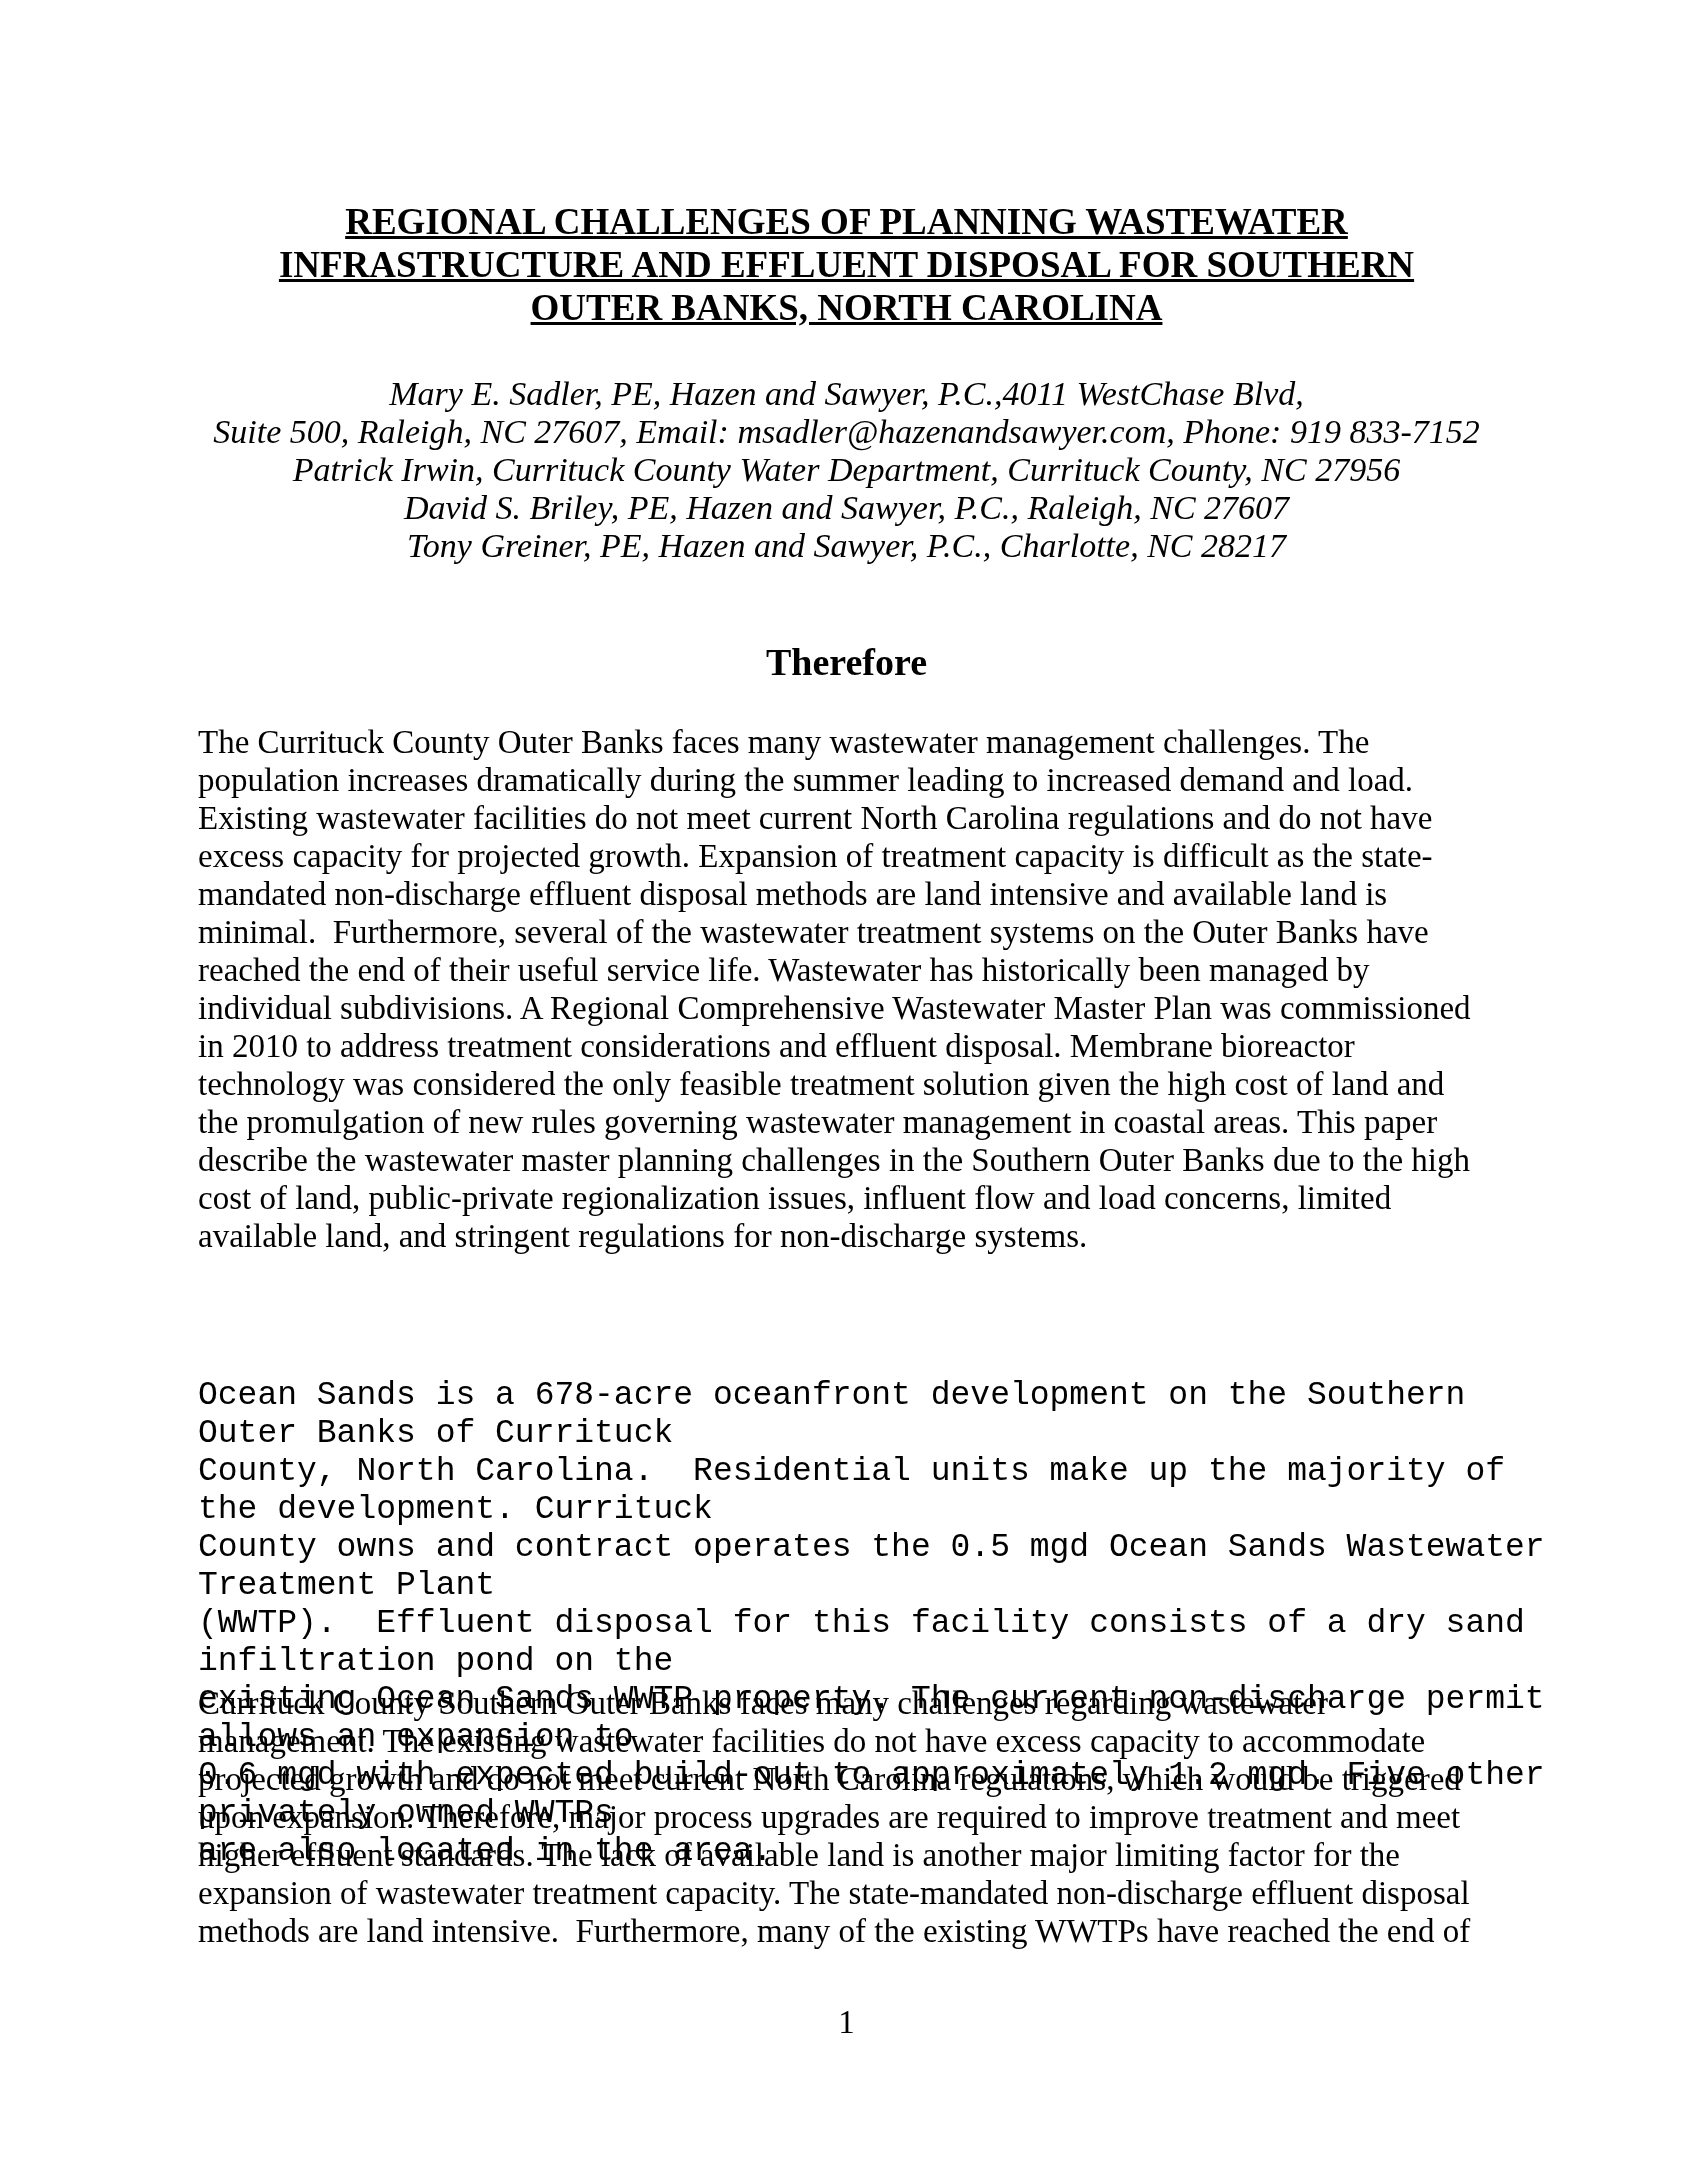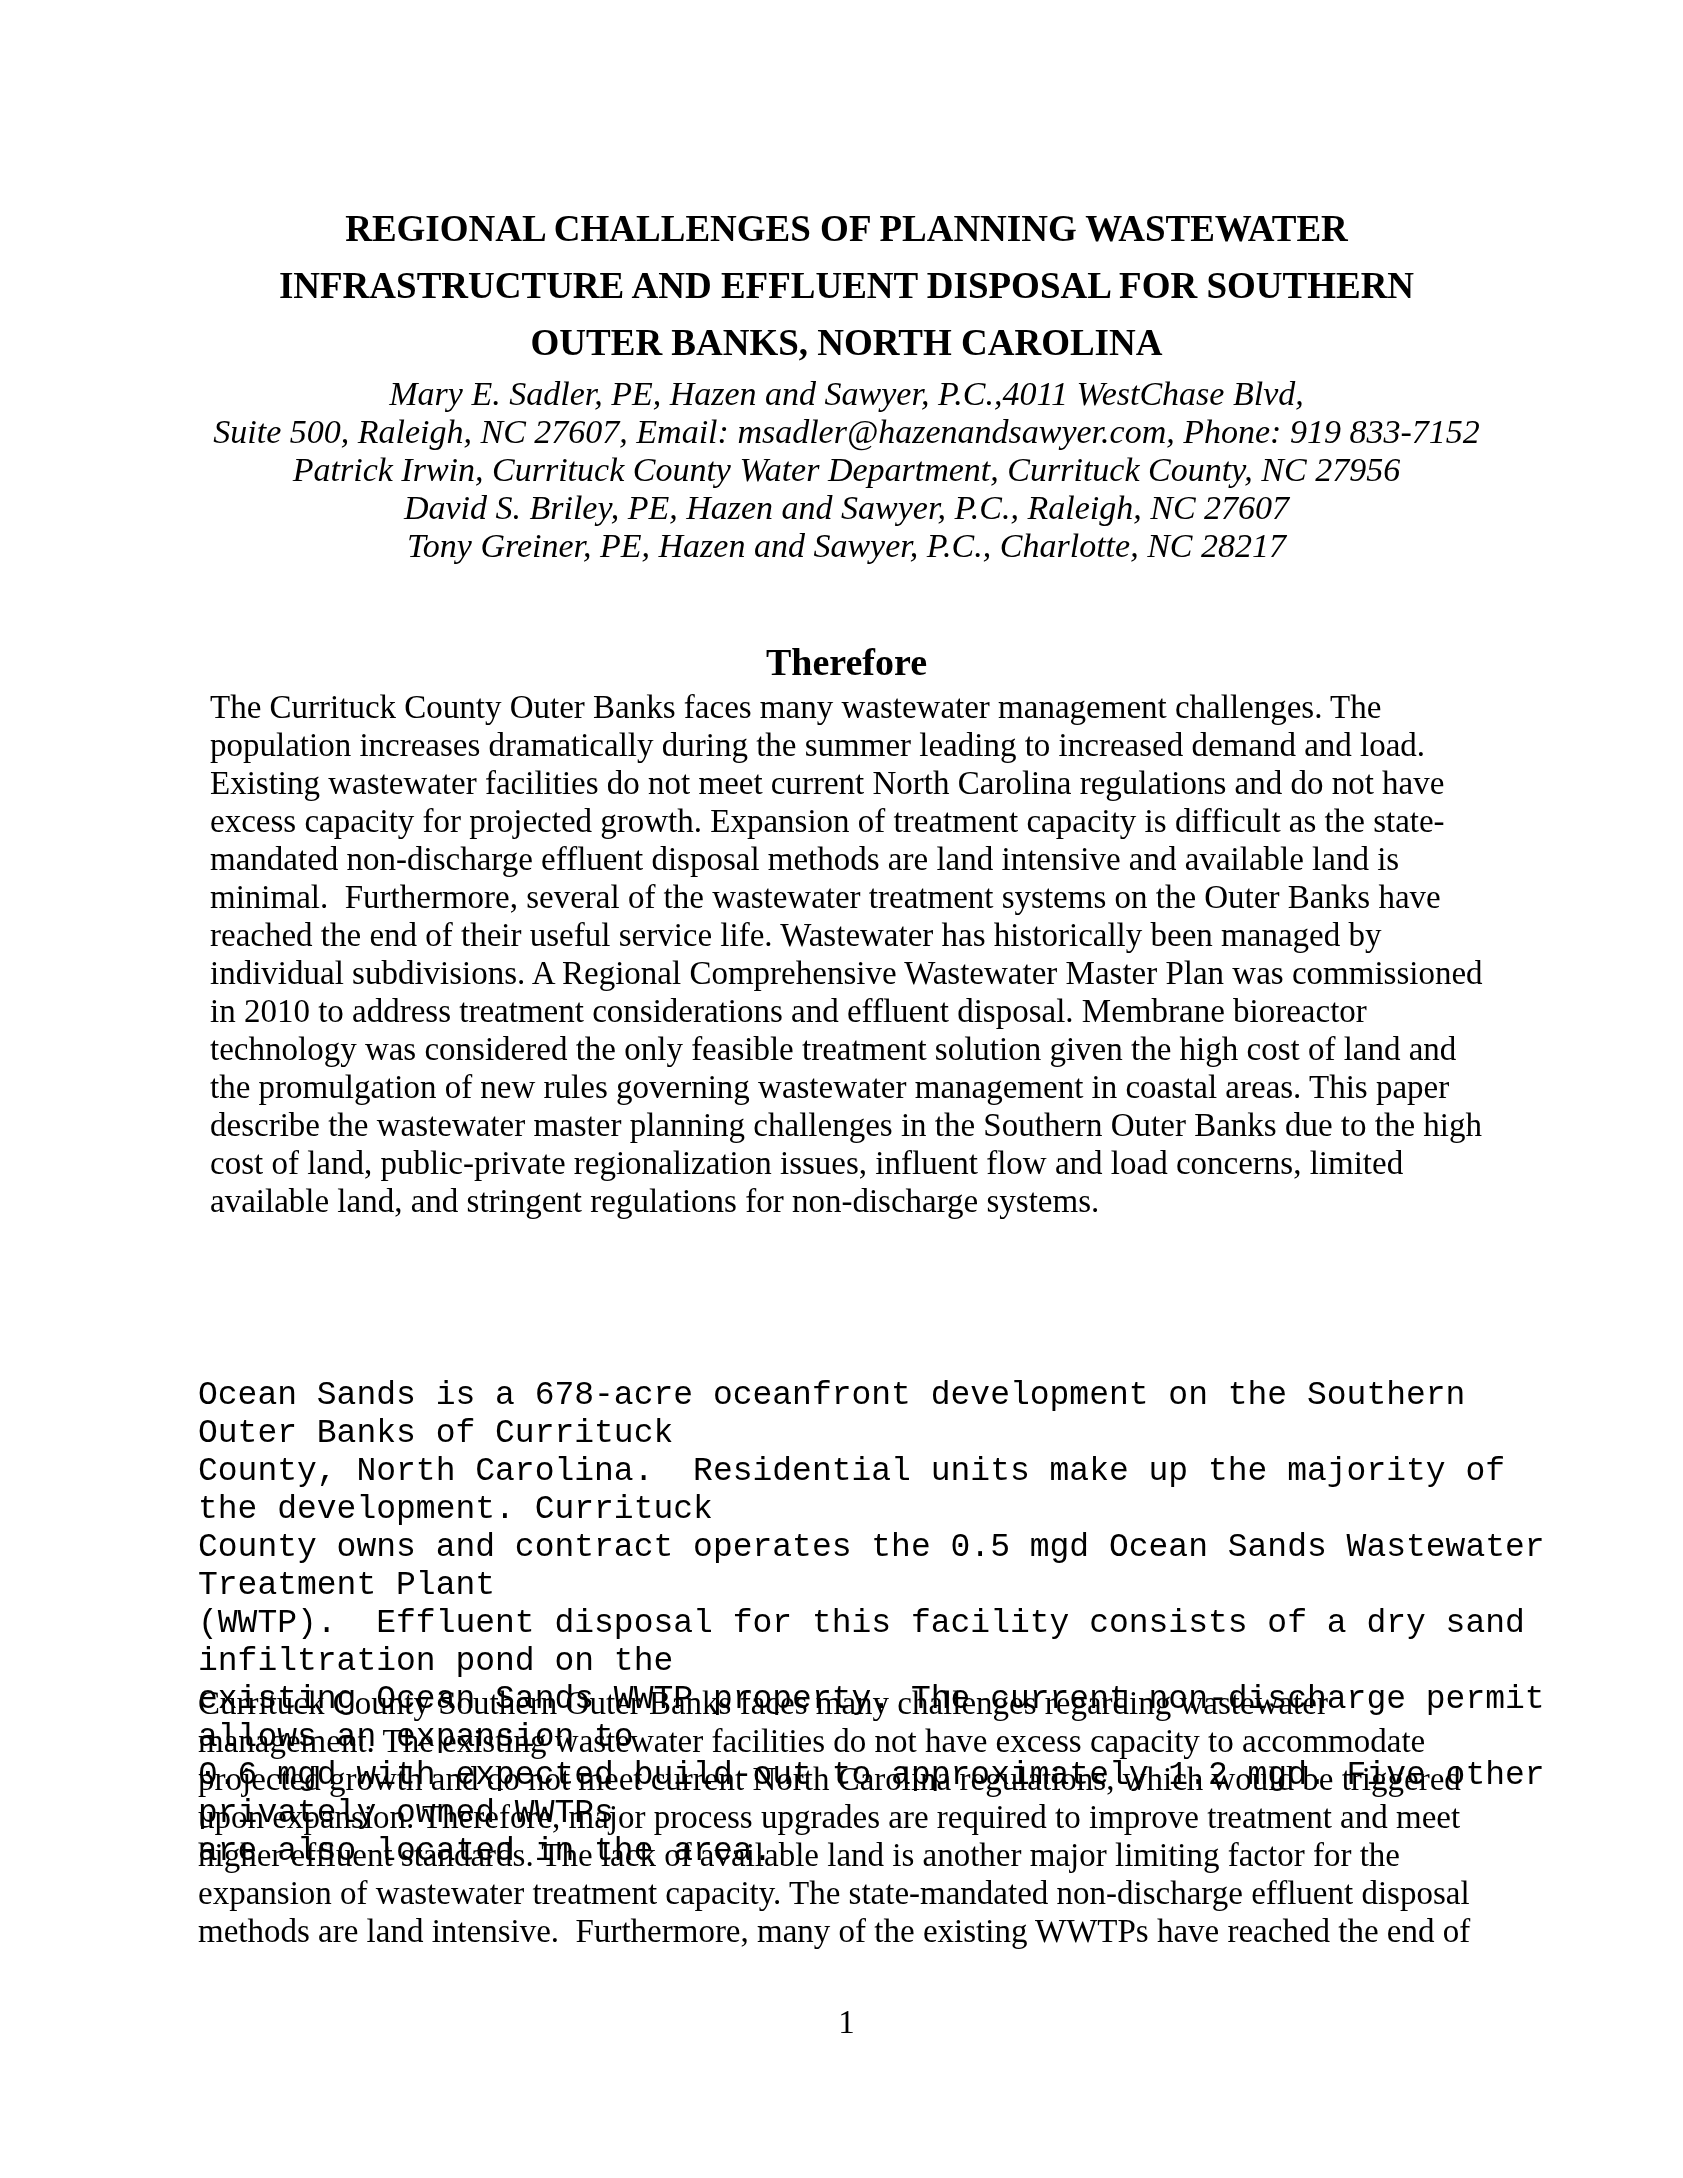--- a/index.html
+++ b/index.html
@@ -25,22 +25,23 @@
   .centered-block {
     position: absolute;
     left: 198px;
     width: 1297px;
     text-align: center;
     white-space: pre-wrap;
   }
   .doc-title {
     top: 200px;
     font-size: 37px;
-    line-height: 57px;
+    line-height: 43px;
     font-weight: bold;
+    text-decoration: underline;
   }
   .author-block {
     top: 375px;
     font-size: 34px;
     line-height: 38px;
     font-style: italic;
   }
   .section-heading {
     position: absolute;
     left: 198px;
@@ -54,21 +55,21 @@
   .heading-introduction { top: 1296px; }
   .body-paragraph {
     position: absolute;
     left: 198px;
     width: 1386px;
     font-size: 33px;
     line-height: 38px;
     text-align: left;
     white-space: pre-wrap;
   }
-  .abstract-paragraph { top: 688px; margin-left: 12px; }
+  .abstract-paragraph { top: 723px; }
   .intro-paragraph-1 { top: 1377px; font-family: Liberation Mono, monospace; }
   .intro-paragraph-2 { top: 1684px; }
   .page-number {
     position: absolute;
     left: 198px;
     top: 2003px;
     width: 1297px;
     text-align: center;
     font-size: 33px;
     line-height: 38px;

